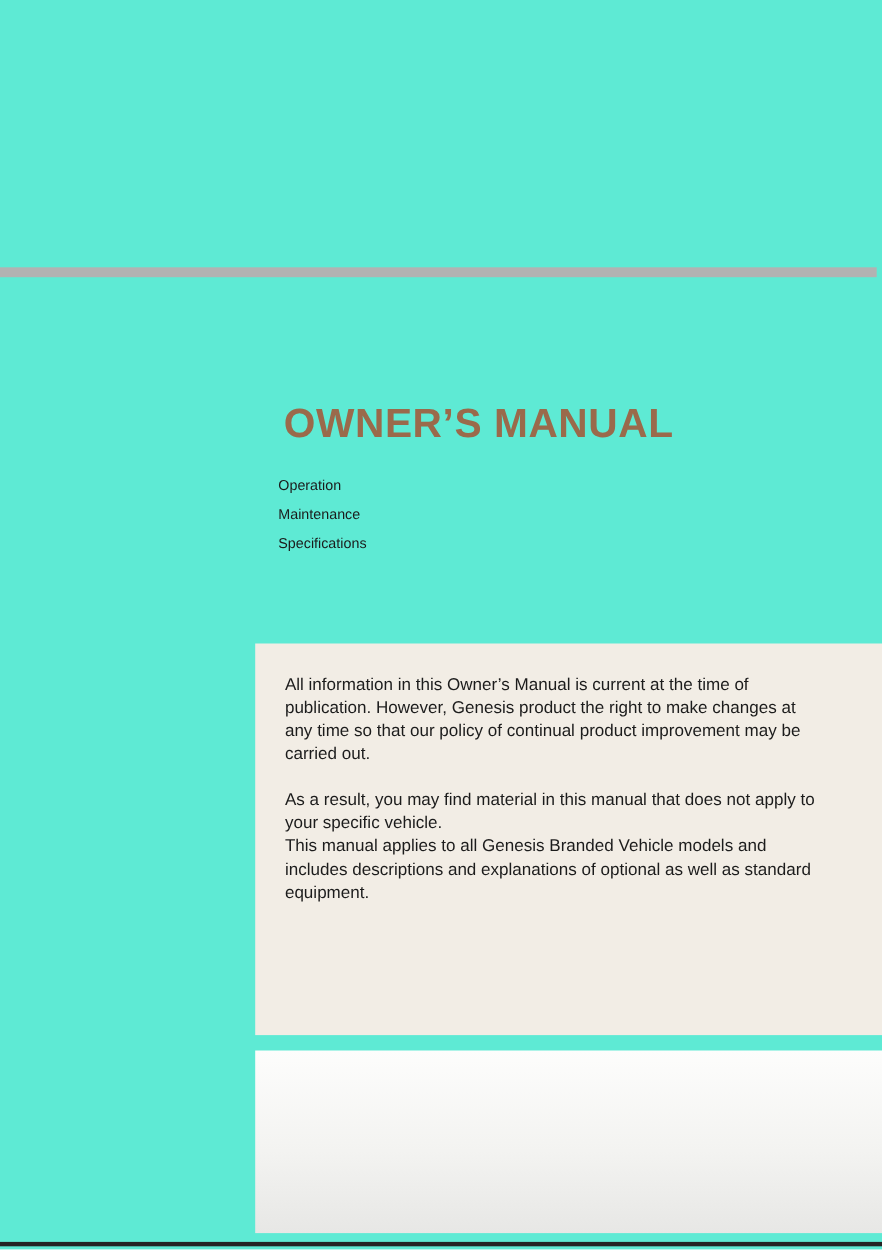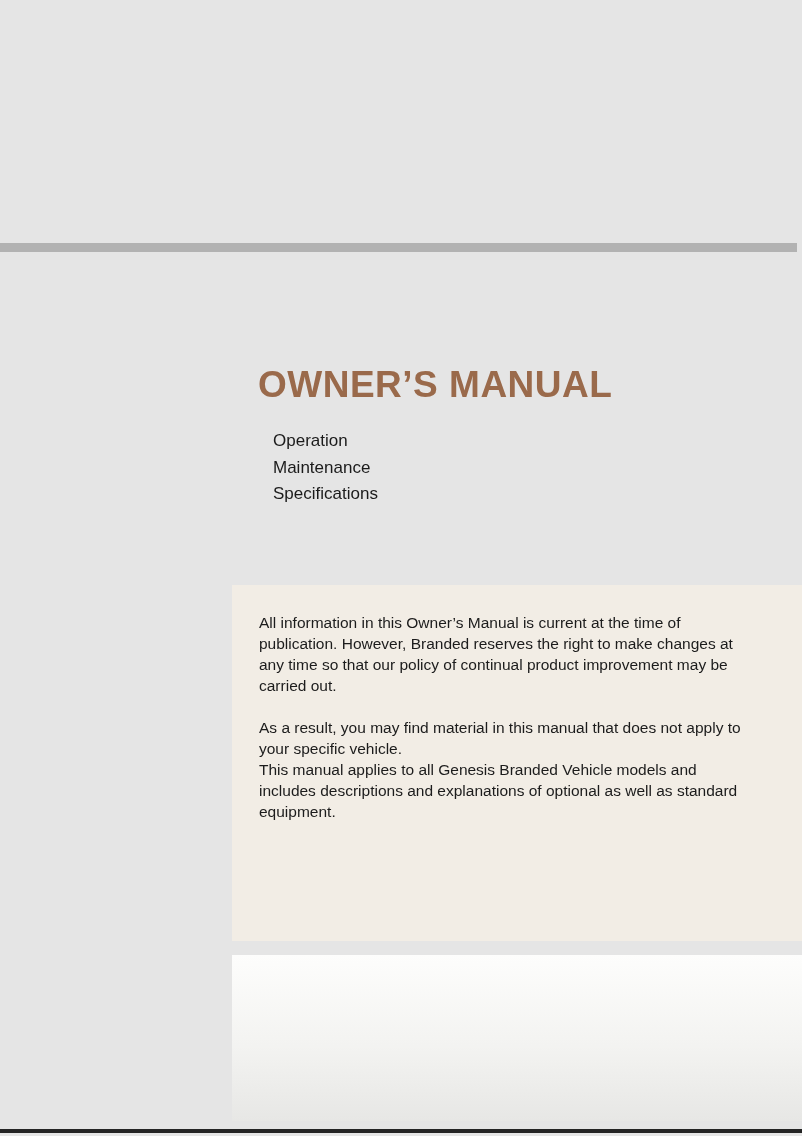--- a/index.html
+++ b/index.html
@@ -9,21 +9,21 @@
     background: #ffffff;
     font-family: "Liberation Sans", "DejaVu Sans", sans-serif;
     position: relative;
     overflow: hidden;
   }
   .page {
     position: absolute;
     top: 0; left: 0;
     width: 802px;
     height: 1136px;
-    background: #e5e5e5;
+    background: #5eead4;
   }
   .top-bar {
     position: absolute;
     top: 243px;
     left: 0;
     width: 797px;
     height: 9px;
     background: #b2b2b2;
   }
   .title {
@@ -32,22 +32,22 @@
     left: 258px;
     font-size: 37px;
     font-weight: bold;
     letter-spacing: 0.5px;
     color: #9a6a4b;
     white-space: nowrap;
   }
   .subtitle {
     position: absolute;
     top: 428px;
-    left: 273px;
-    font-size: 17px;
+    left: 253px;
+    font-size: 13px;
     line-height: 26.5px;
     color: #1b1b1b;
     font-weight: 500;
   }
   .notice-box {
     position: absolute;
     top: 585px;
     left: 232px;
     width: 570px;
     height: 356px;
@@ -90,21 +90,21 @@
 
   <h1 class="title">OWNER’S MANUAL</h1>
 
   <div class="subtitle">
     <div>Operation</div>
     <div>Maintenance</div>
     <div>Specifications</div>
   </div>
 
   <div class="notice-box">
-    <p class="gap-after">All information in this Owner’s Manual is current at the time of publication. However, Branded reserves the right to make changes at any time so that our policy of continual product improvement may be carried out.</p>
+    <p class="gap-after">All information in this Owner’s Manual is current at the time of publication. However, Genesis product the right to make changes at any time so that our policy of continual product improvement may be carried out.</p>
     <p>As a result, you may find material in this manual that does not apply to your specific vehicle.</p>
     <p>This manual applies to all Genesis Branded Vehicle models and includes descriptions and explanations of optional as well as standard equipment.</p>
   </div>
 
   <div class="shadow-area"></div>
 
   <div class="bottom-bar"></div>
 
 </div>
 

